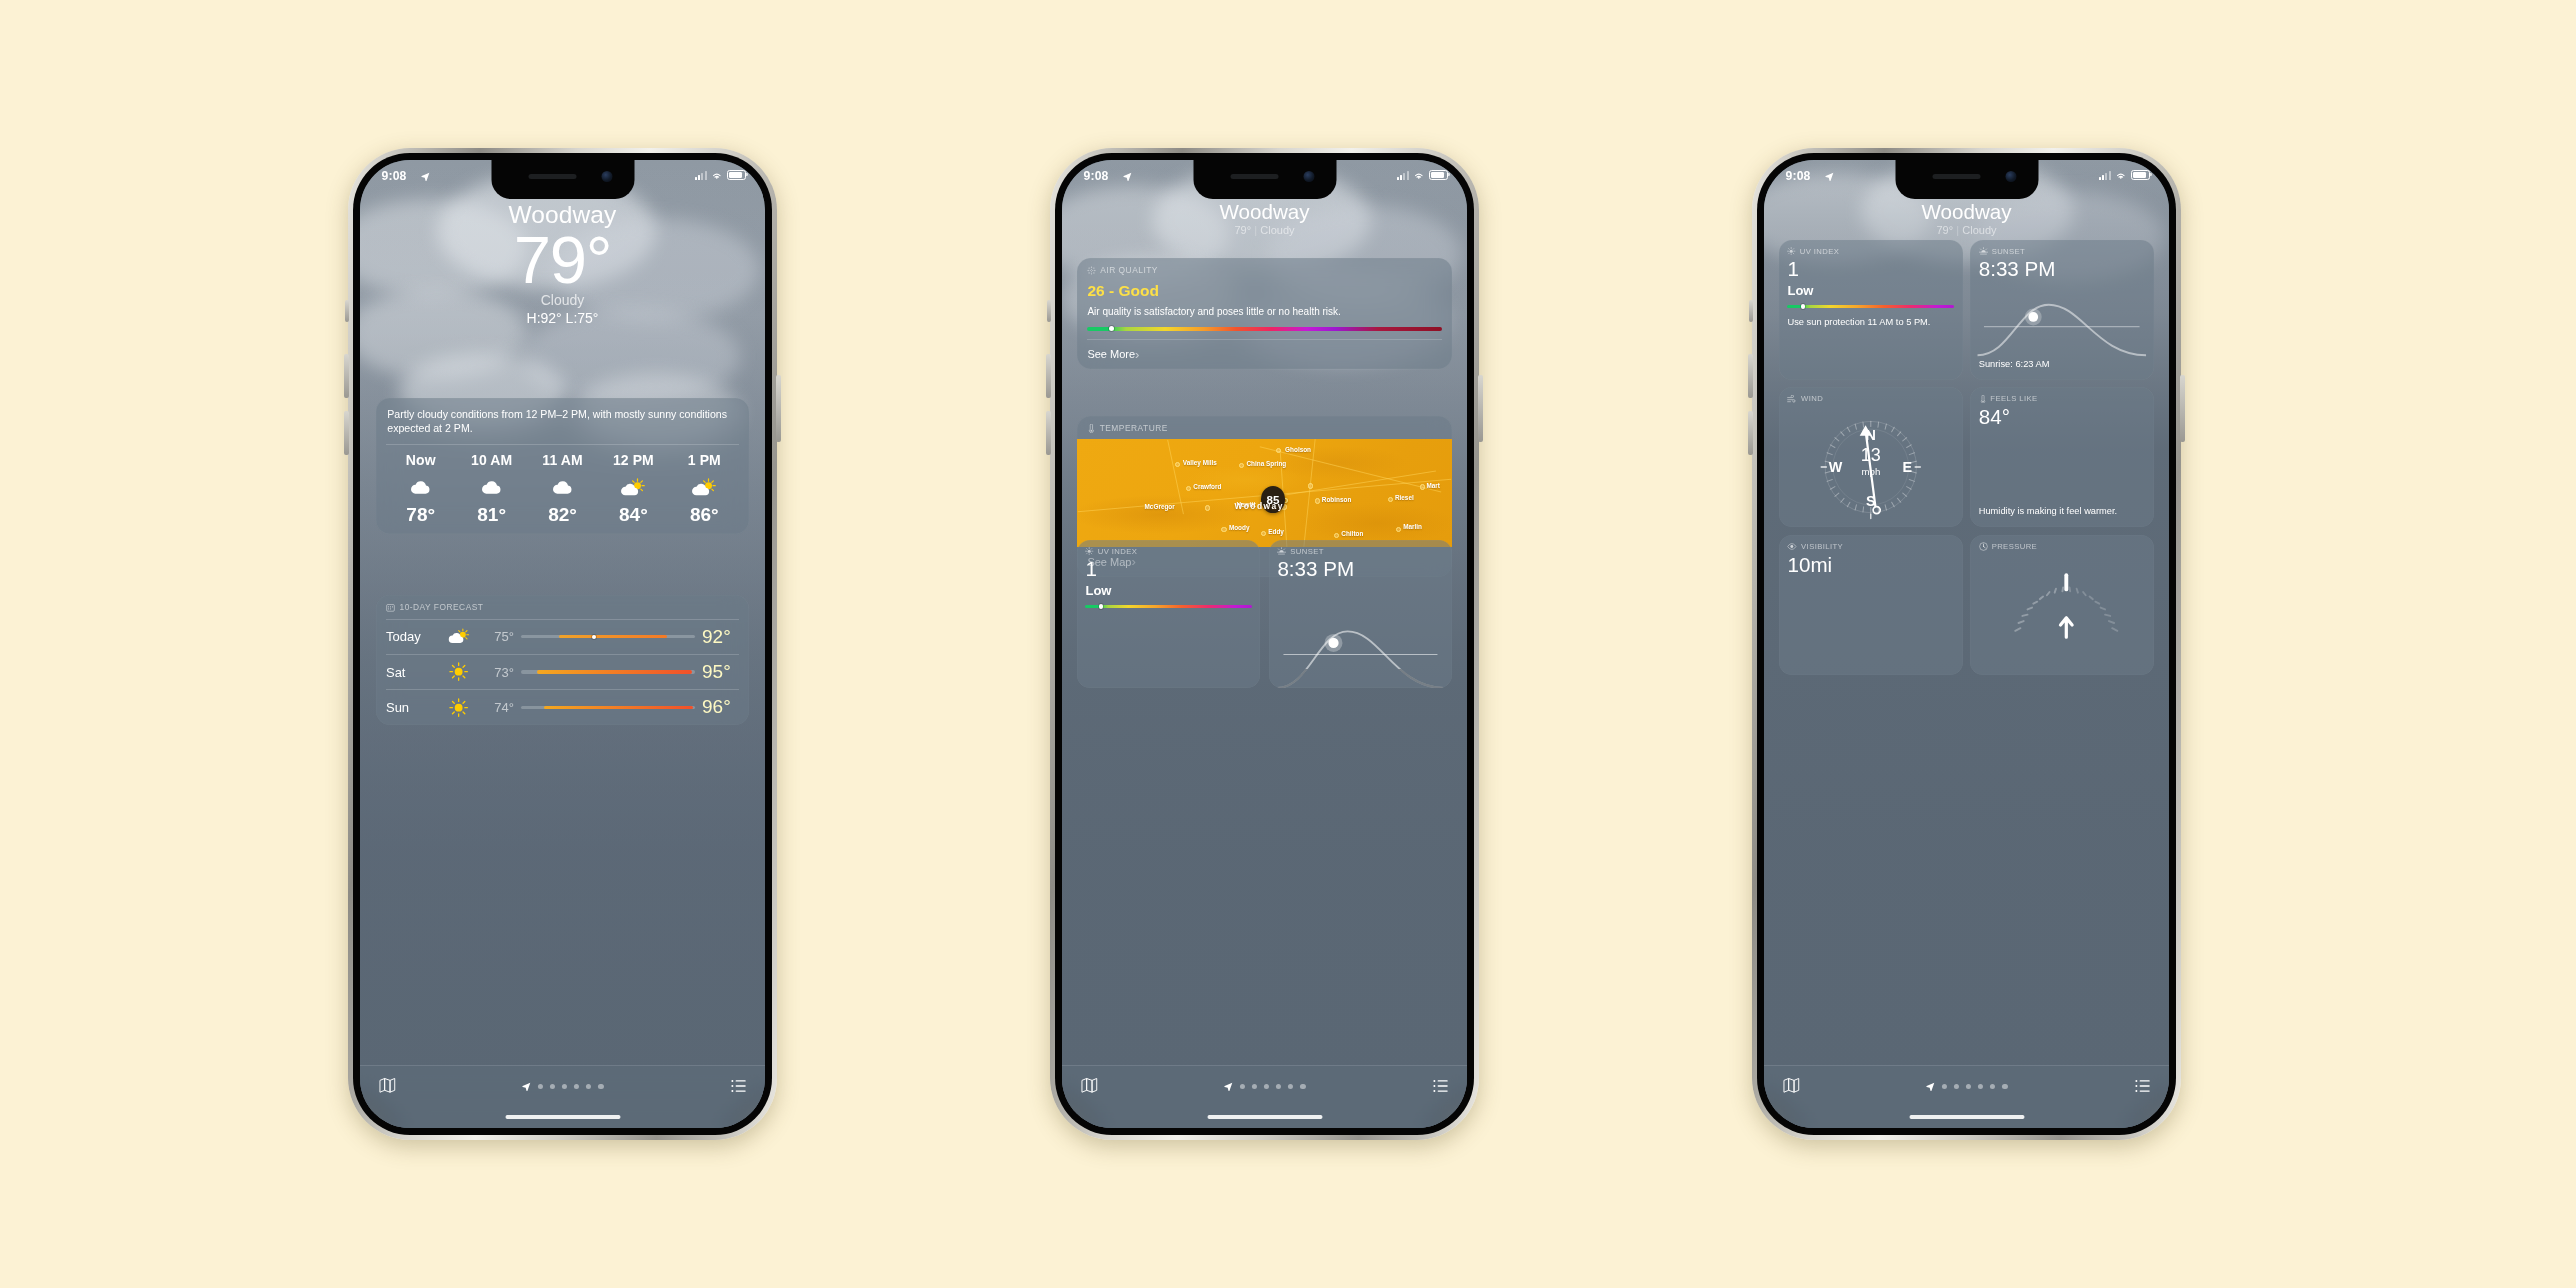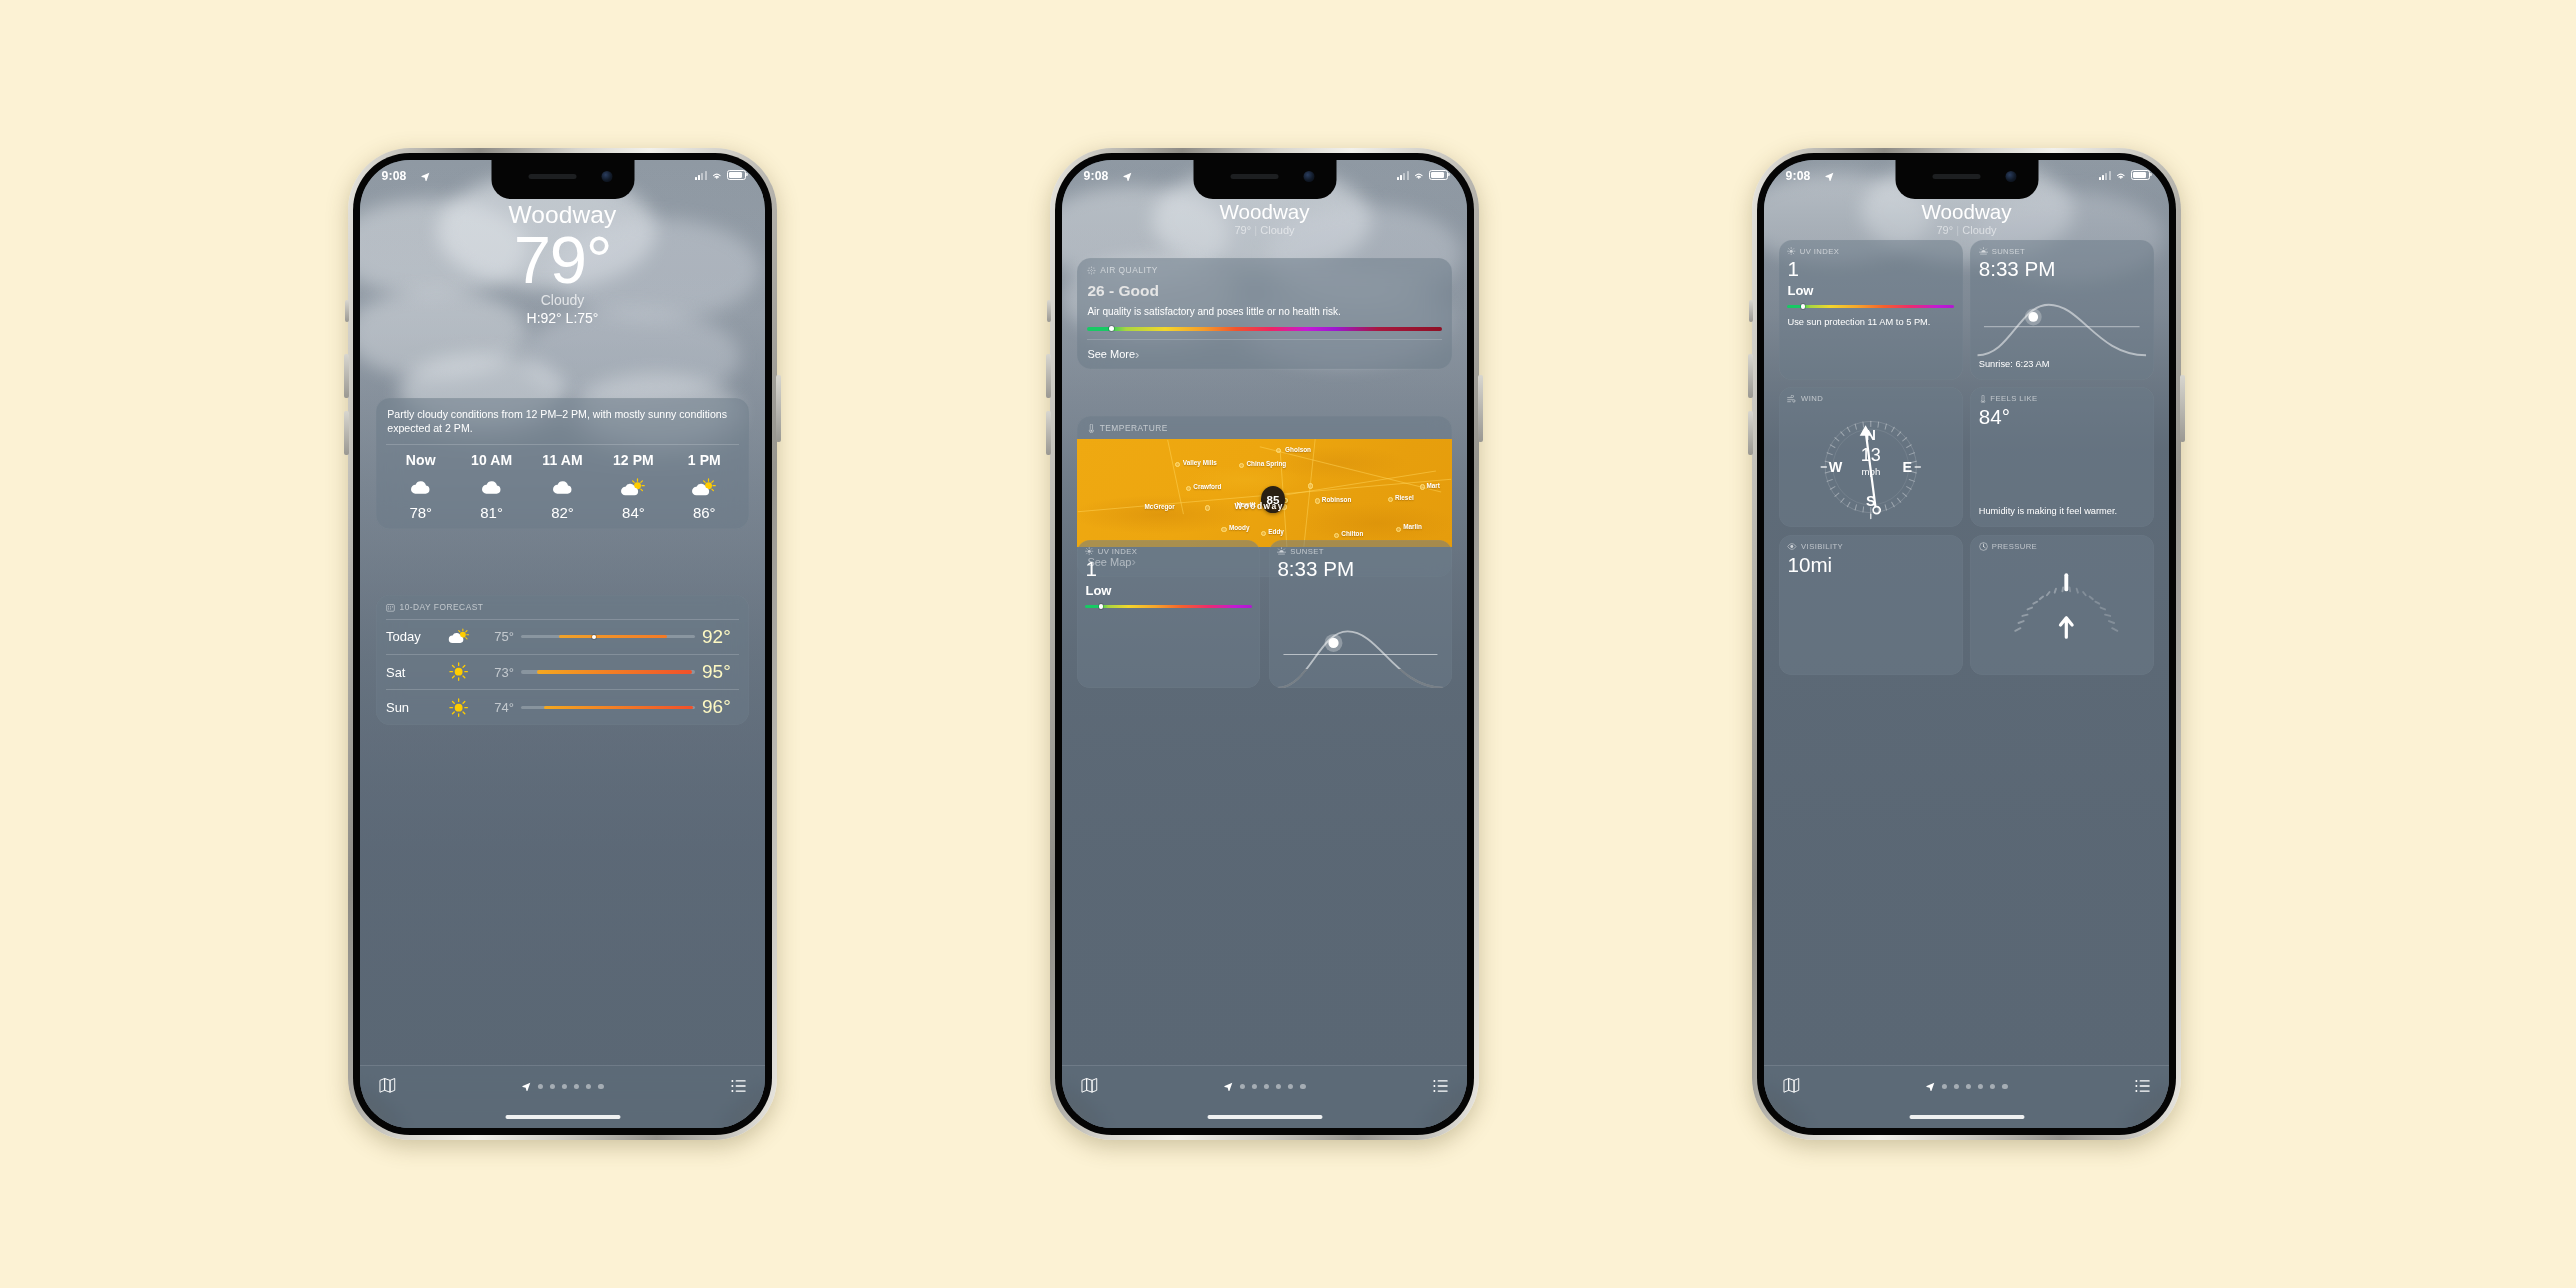--- a/index.html
+++ b/index.html
@@ -84,21 +84,21 @@
            font-size:8.4px;letter-spacing:0.5px;color:rgba(255,255,255,.58);font-weight:500;text-transform:uppercase;}
   .hr{height:0.6px;background:rgba(255,255,255,.18);margin:0 9.7px;}
 
   
   .sum{position:absolute;left:16.7px;right:16.7px;top:238px;z-index:20;}
   .sum .txt{padding:10.3px 11px 8.4px;color:#fff;font-size:10.6px;line-height:1.32;font-weight:400;}
   .hours{display:flex;justify-content:space-between;padding:7px 9px 8.4px;}
   .hr-col{flex:1;text-align:center;color:#fff;}
   .hr-col .h{font-size:14px;font-weight:700;letter-spacing:0.1px;}
   .hr-col .ic{height:26px;display:flex;align-items:center;justify-content:center;margin:6.4px 0 3.9px;}
-  .hr-col .t{font-size:15px;font-weight:400;}
+  .hr-col .t{font-size:19px;font-weight:700;}
 
   
   .tenday{position:absolute;left:16.7px;right:16.7px;top:435px;z-index:20;}
   .d-row{display:flex;align-items:center;padding:6.4px 9.7px;}
   .d-row .dy{width:55px;color:#fff;font-size:13px;font-weight:500;}
   .d-row .di{width:36px;display:flex;justify-content:center;}
   .d-row .lo{width:37px;text-align:right;color:rgba(255,255,255,.6);font-size:13px;font-weight:500;}
   .d-row .bar{flex:1;margin:0 7px;height:3.2px;border-radius:1.9px;background:rgba(255,255,255,.22);position:relative;}
   .d-row .bar span{position:absolute;top:0;bottom:0;border-radius:1.9px;}
   .d-row .dot{position:absolute;width:3.9px;height:3.9px;border-radius:50%;background:#fff;top:-0.3px;
@@ -117,21 +117,21 @@
            border-radius:1.9px;background:rgba(255,255,255,.9);}
 
   
   .chead{position:absolute;left:0;right:0;top:40px;text-align:center;color:#fff;z-index:20;}
   .chead .city{font-size:20.6px;font-weight:300;}
   .chead .sub{font-size:11px;color:rgba(255,255,255,.55);margin-top:0.6px;}
   .chead .sub .pipe{opacity:.5;margin:0 3.2px;}
 
   
   .aq{position:absolute;left:15.5px;right:15.5px;top:98px;z-index:20;}
-  .aq .val{padding:7px 10.3px 0;color:#e5e5e5;font-size:15.5px;font-weight:700;}
+  .aq .val{padding:7px 10.3px 0;color:#fde047;font-size:15.5px;font-weight:700;}
   .aq .desc{padding:4.5px 10.3px 0;color:#fff;font-size:10px;line-height:1.3;}
   .gradbar{margin:9px 10.3px 8.4px;height:3.9px;border-radius:1.9px;position:relative;
     background:linear-gradient(90deg,#18c964 0%,#18c964 6%,#a9d640 11%,#f3d72c 22%,#f79b2a 33%,#f2542d 42%,#ee2464 52%,#c51ad6 62%,#9d18cf 70%,#a8173f 82%,#8e1024 100%);}
   .gradbar .knob{position:absolute;width:5.2px;height:5.2px;border-radius:50%;background:#fff;top:-0.6px;
                  box-shadow:0 0 0 1px rgba(0,0,0,.2);}
   .seerow{display:flex;align-items:center;justify-content:flex-start;padding:7px 10.3px 7.7px;color:#fff;font-size:11px;}
   .chev{color:rgba(255,255,255,.6);font-size:13px;font-weight:300;}
 
   
   .tmap{position:absolute;left:15.5px;right:15.5px;top:256px;z-index:20;}

